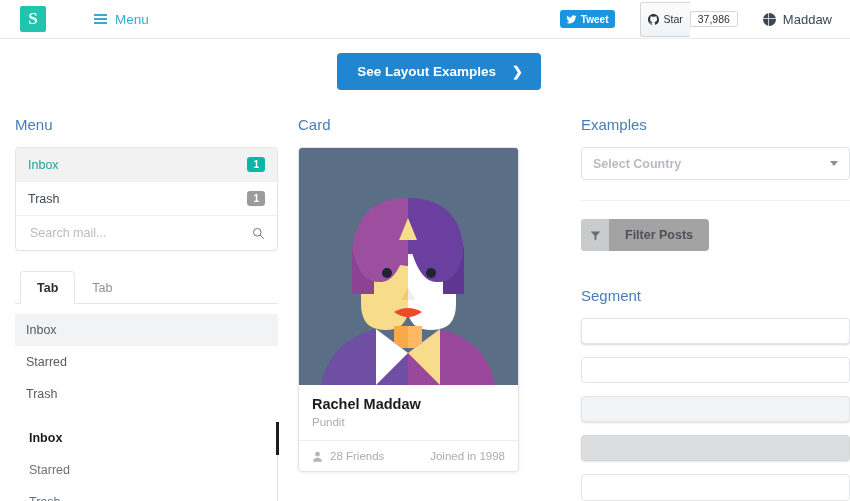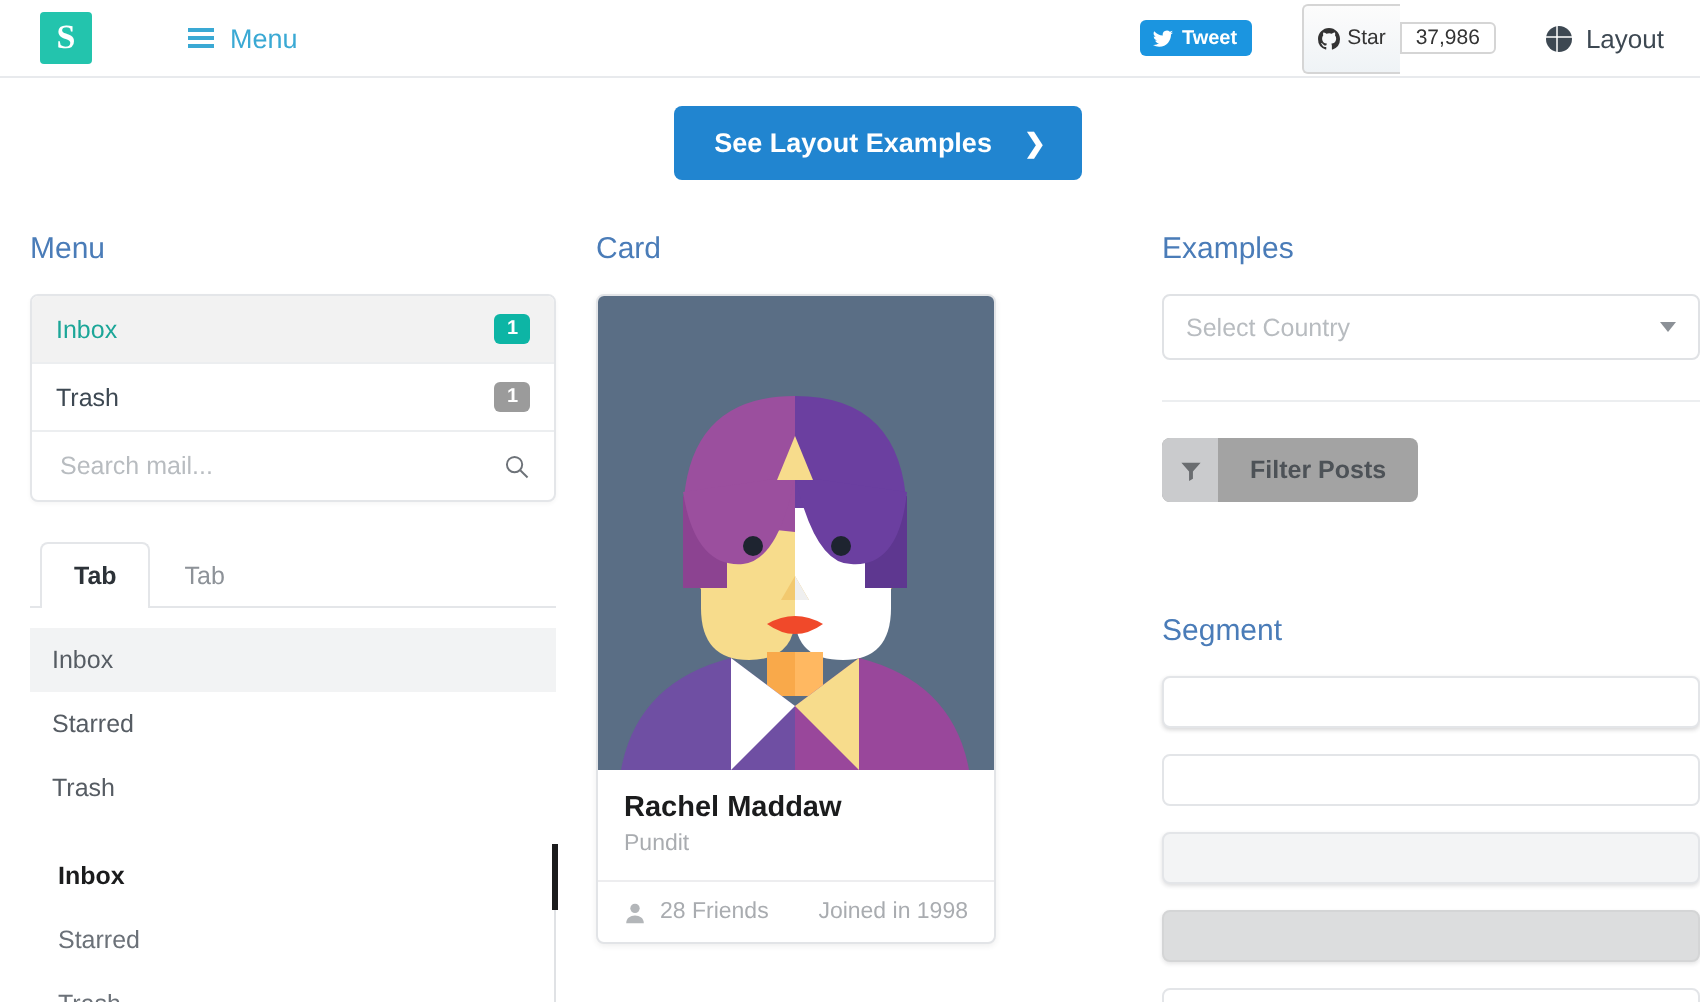--- a/index.html
+++ b/index.html
@@ -218,21 +218,21 @@
   }
   .rail-item.cur { color: #1b1c1d; font-weight: bold; }
 
   
   .card {
     border: 1px solid #e2e4e7;
     border-radius: 4px;
     overflow: hidden;
     background: #fff;
     box-shadow: 0 1px 3px rgba(0,0,0,.07);
-    width: 200px;
+    width: 221px;
   }
   .card-img { width: 100%; height: 237px; display: block; }
   .card-body { padding: 11px 13px 12px; }
   .card-name { font-size: 14.5px; font-weight: bold; color: #1b1c1d; }
   .card-meta { font-size: 11.5px; color: #a9acb0; margin-top: 4px; }
   .card-foot {
     border-top: 1px solid #ededef;
     padding: 9px 13px;
     display: flex; align-items: center; justify-content: space-between;
     font-size: 11.5px; color: #a9acb0;
@@ -242,20 +242,21 @@
   
   .select-box {
     border: 1px solid #e0e2e5;
     border-radius: 4px;
     height: 33px;
     display: flex; align-items: center; justify-content: space-between;
     padding: 0 11px;
     font-size: 12.5px; color: #b8bcc0;
     background: #fff;
     cursor: pointer;
+    font-weight: bold;
   }
   .caret {
     width: 0; height: 0;
     border-left: 4px solid transparent;
     border-right: 4px solid transparent;
     border-top: 5px solid #8b9096;
   }
   .divider { height: 1px; background: #eceef0; margin: 20px 0 18px; }
 
   .filter-btn {
@@ -324,21 +325,21 @@
         <svg width="11" height="11" viewBox="0 0 16 16">
           <path fill="#333" d="M8 0C3.6 0 0 3.6 0 8a8 8 0 0 0 5.5 7.6c.4.1.5-.2.5-.4v-1.4c-2.2.5-2.7-1-2.7-1-.4-1-.9-1.2-.9-1.2-.7-.5.1-.5.1-.5.8.1 1.2.8 1.2.8.7 1.2 1.9.9 2.4.7 0-.5.3-.9.5-1.1-1.8-.2-3.6-.9-3.6-4 0-.9.3-1.6.8-2.1 0-.2-.3-1 .1-2.1 0 0 .7-.2 2.2.8a7.6 7.6 0 0 1 4 0c1.5-1 2.2-.8 2.2-.8.4 1.1.1 1.9.1 2.1.5.5.8 1.2.8 2.1 0 3.1-1.8 3.8-3.6 4 .3.3.5.8.5 1.5v2.2c0 .2.1.5.6.4A8 8 0 0 0 16 8c0-4.4-3.6-8-8-8z"></path>
         </svg>
         <span>Star</span>
       </div>
       <div class="gh-count">37,986</div>
     </div>
 
     <div class="lang">
       <span class="globe"></span>
-      <span>Layout</span>
+      <span>Maddaw</span>
     </div>
   </div>
 </div>
 
 <div class="cta-wrap">
   <button class="cta">
     <span>See Layout Examples</span>
     <span class="chev">❯</span>
   </button>
 </div>
@@ -456,21 +457,21 @@
 
     <div class="filter-btn">
       <div class="filter-ico">
         <svg width="11" height="11" viewBox="0 0 16 16">
           <path d="M1 2h14l-5.6 6.4v5.2l-2.8 1.6V8.4z" fill="#6a6d70"></path>
         </svg>
       </div>
       <div class="filter-lbl">Filter Posts</div>
     </div>
 
-    <h3 class="sec-title" style="margin-top:56px;">Segment</h3>
+    <h3 class="sec-title" style="margin-top:36px;">Segment</h3>
 
     <div class="seg raised"></div>
     <div class="seg"></div>
     <div class="seg secondary"></div>
     <div class="seg tertiary"></div>
 
     <div class="seg-group">
       <div class="sg"></div>
 
     </div>

